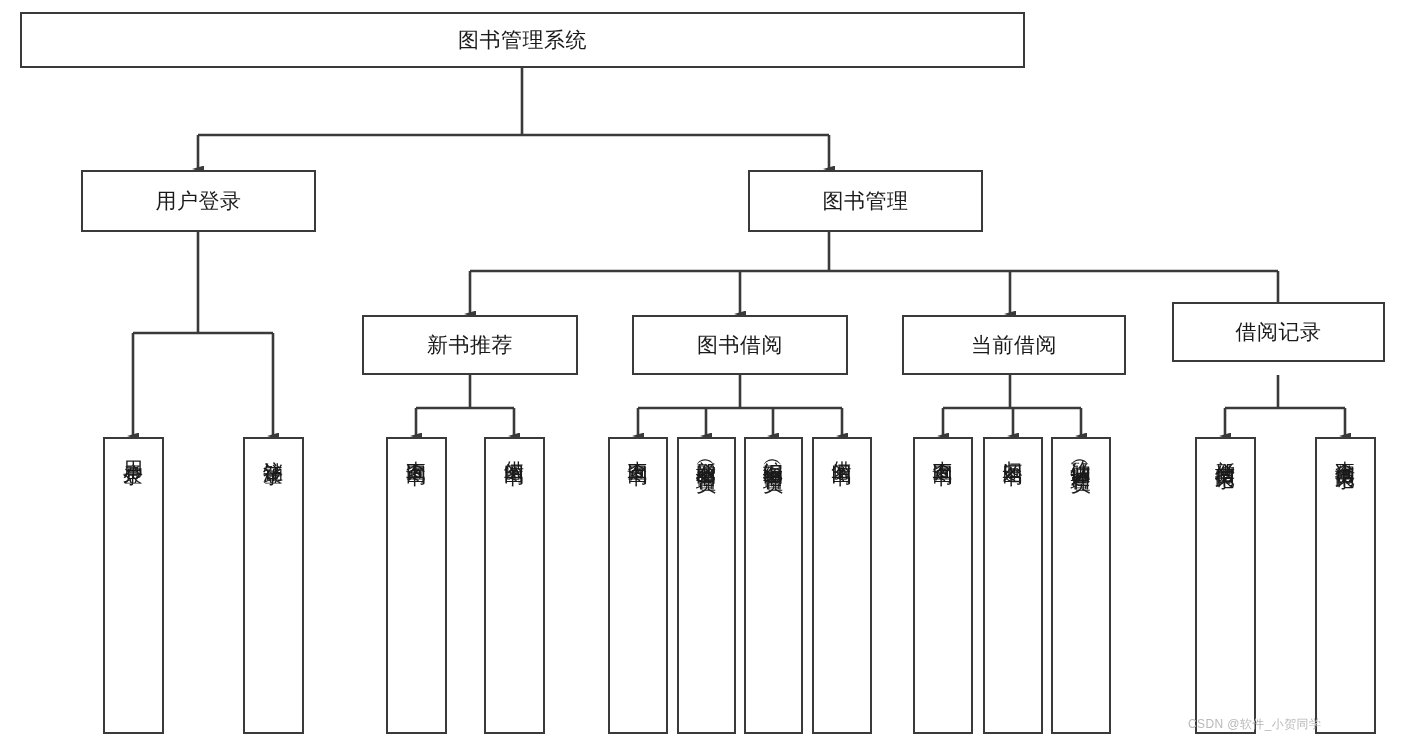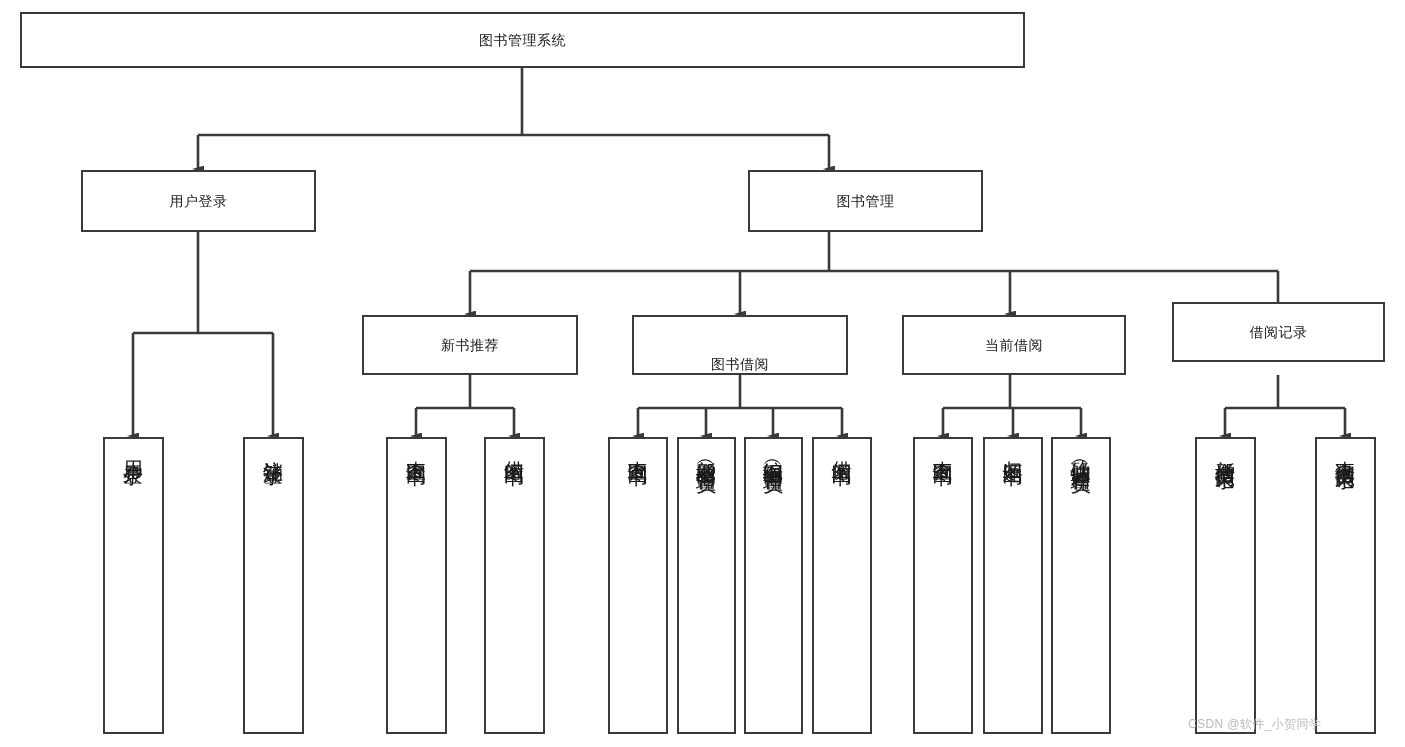--- a/index.html
+++ b/index.html
@@ -29,21 +29,21 @@
     box-sizing: border-box;
     background: #ffffff;
     border: 2px solid #3a3a3a;
     display: flex;
     align-items: center;
     justify-content: center;
     overflow: hidden;
   }
   .node-label {
     color: #1a1a1a;
-    font-size: 14px;
+    font-size: 21px;
     line-height: 1.18;
     white-space: nowrap;
     letter-spacing: 0.5px;
   }
   .node-vertical .node-label {
     writing-mode: vertical-rl;
     text-orientation: upright;
     font-size: 20px;
     letter-spacing: 2px;
     line-height: 1.0;
@@ -115,21 +115,21 @@
       </div>
       <div class="node-box" style="left: 81px; top: 170px; width: 235px; height: 62px;">
         <span class="node-label">用户登录</span>
       </div>
       <div class="node-box" style="left: 748px; top: 170px; width: 235px; height: 62px;">
         <span class="node-label">图书管理</span>
       </div>
       <div class="node-box" style="left: 362px; top: 315px; width: 216px; height: 60px;">
         <span class="node-label">新书推荐</span>
       </div>
-      <div class="node-box" style="left: 632px; top: 315px; width: 216px; height: 60px; align-items: flex-end;">
+      <div class="node-box" style="left: 632px; top: 315px; width: 216px; height: 60px;">
         <span class="node-label">图书借阅</span>
       </div>
       <div class="node-box" style="left: 902px; top: 315px; width: 224px; height: 60px;">
         <span class="node-label">当前借阅</span>
       </div>
       <div class="node-box" style="left: 1172px; top: 302px; width: 213px; height: 60px;">
         <span class="node-label">借阅记录</span>
       </div>
       <div class="node-box node-vertical" style="left: 103px; top: 437px; width: 61px; height: 297px;">
         <span class="node-label">用户登录</span>

